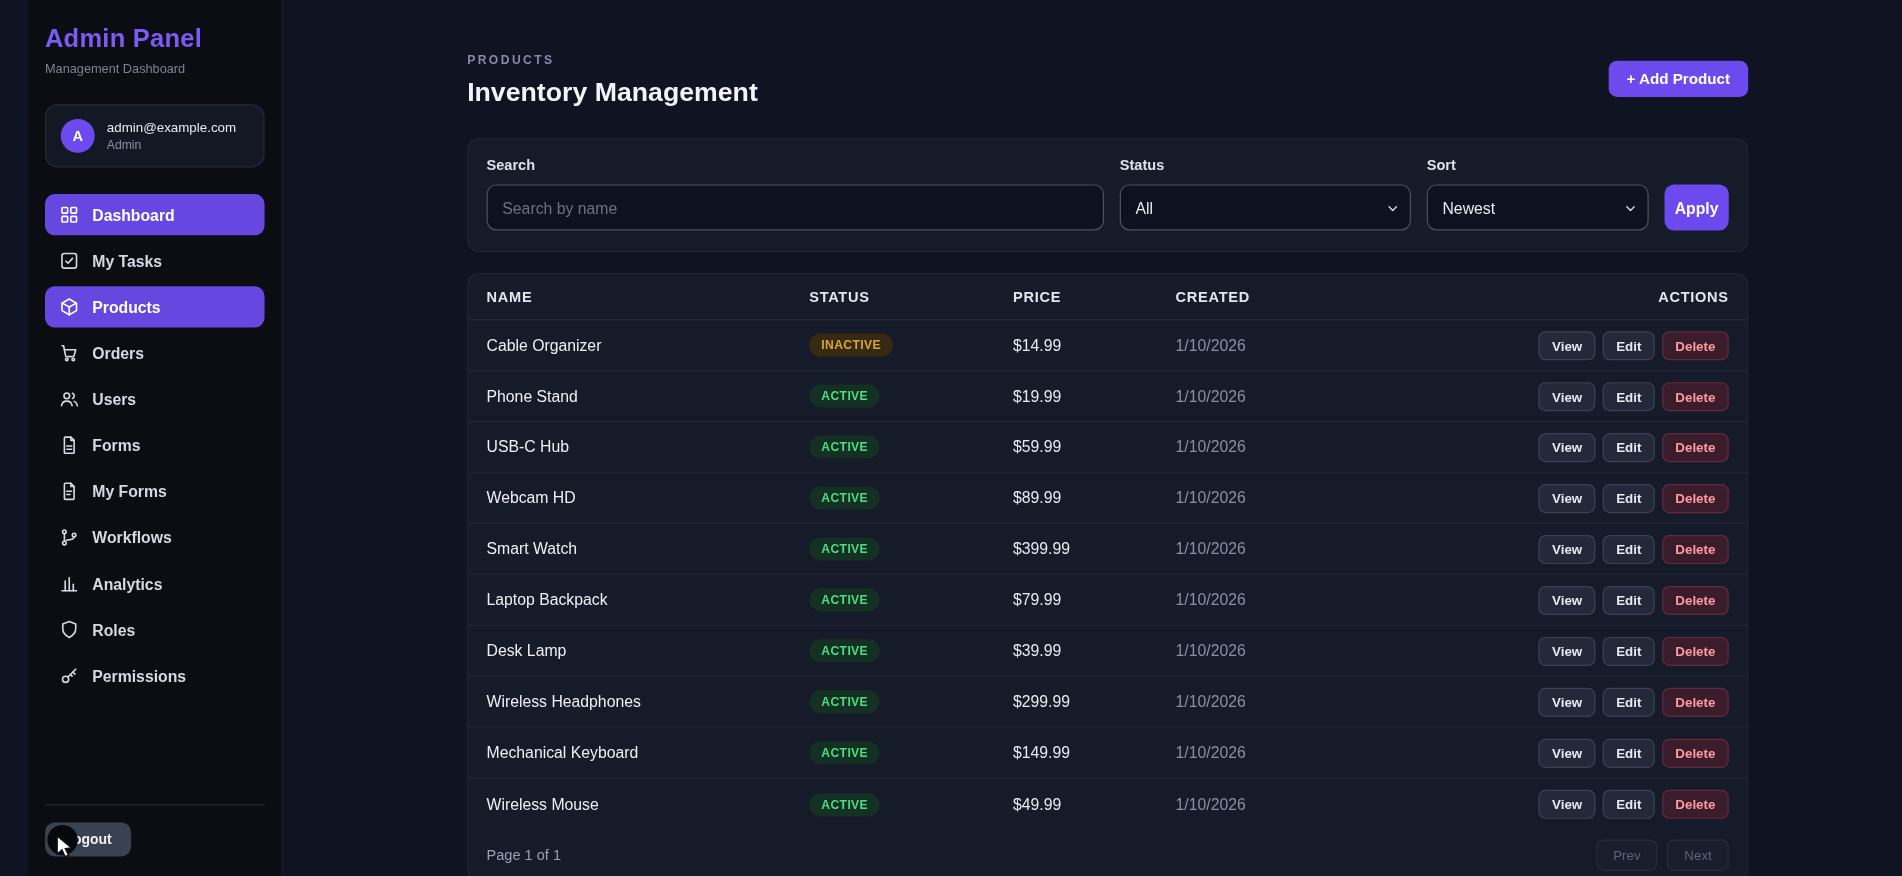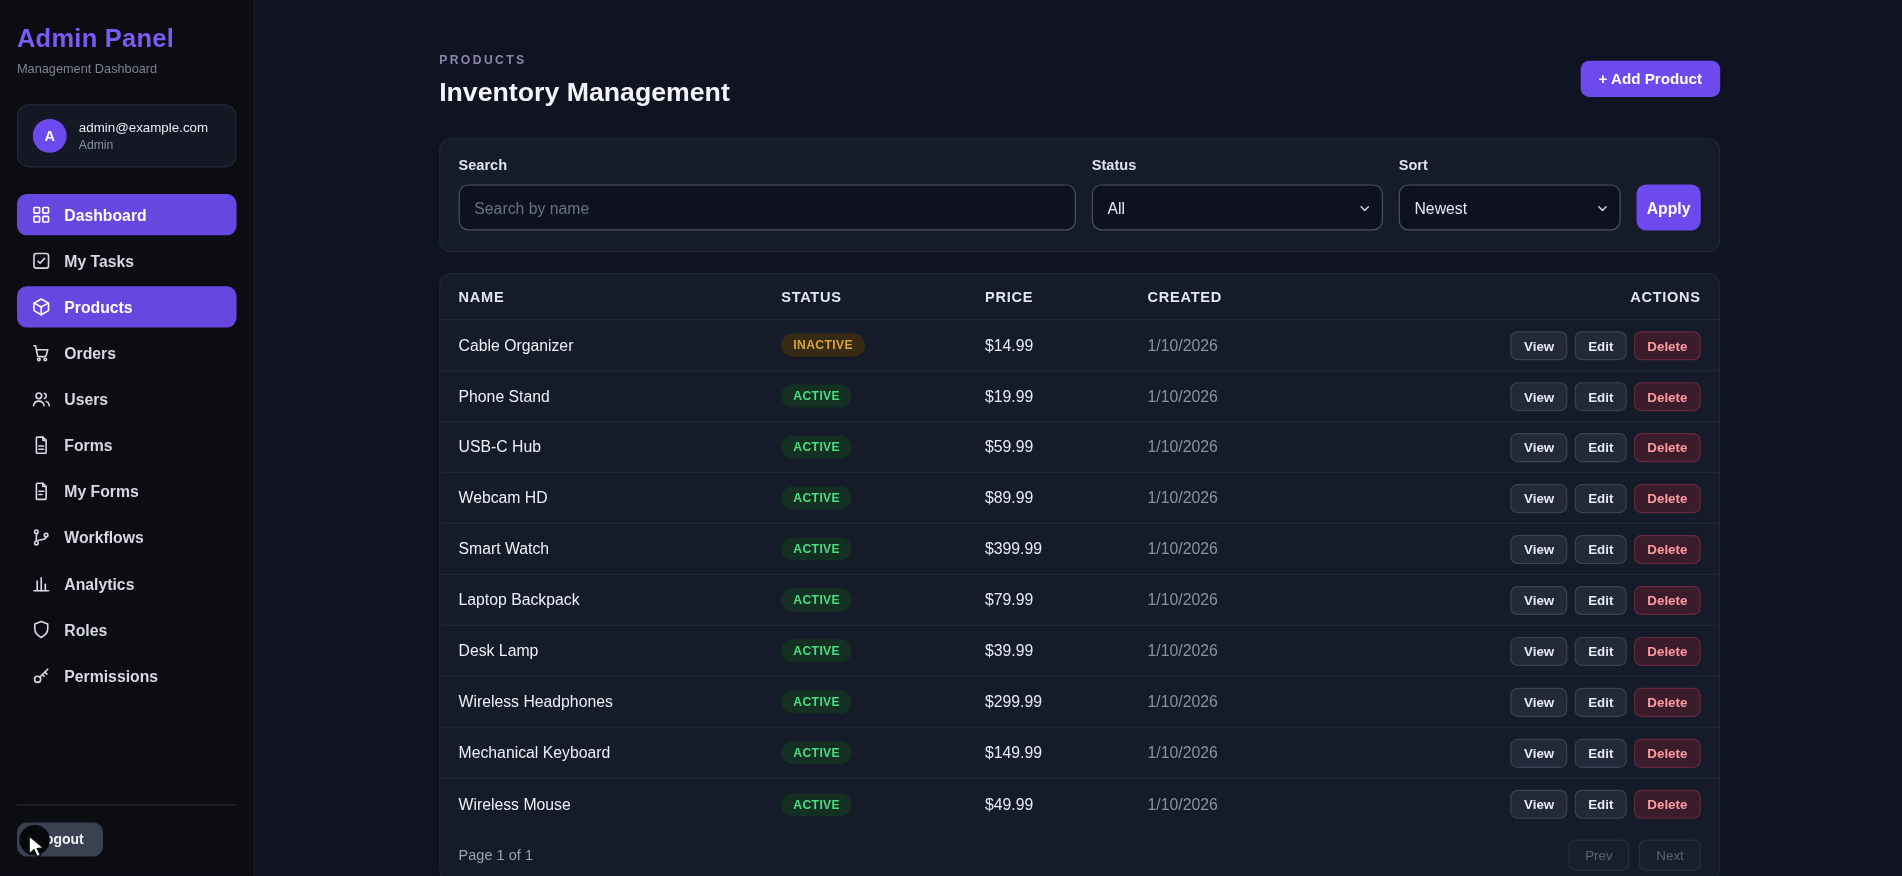--- a/index.html
+++ b/index.html
@@ -1,18 +1,18 @@
 <!DOCTYPE html>
 <html><head>
 <meta charset="utf-8">
 <style>
   * { box-sizing: border-box; margin: 0; padding: 0; }
   html,body { width:1902px; height:876px; overflow:hidden; background:#0f1322;
     font-family:"Liberation Sans","DejaVu Sans",sans-serif; }
-  .viewport { width:1902px; height:876px; overflow:hidden; }
+  .viewport { width:1902px; height:876px; overflow:hidden;padding-left:28px; }
   .app { width:1568px; height:722px; transform:scale(1.2131); transform-origin:0 0;
     display:flex; background:#0f1322; color:#e8eaf2; }
 
   
   .sidebar { width:210px; min-width:210px; height:722px; background:#0b0d13;
     border-right:1px solid #1c2130; padding:20px 14px 16px 14px;
     display:flex; flex-direction:column; position:relative; }
   .sb-title { color:#7c5bf5; font-size:21px; font-weight:bold; letter-spacing:.2px; }
   .sb-sub { color:#7d8294; font-size:10.5px; margin-top:6px; }
   .user-card { margin-top:24px; background:#141824; border:1px solid #242a3a;

